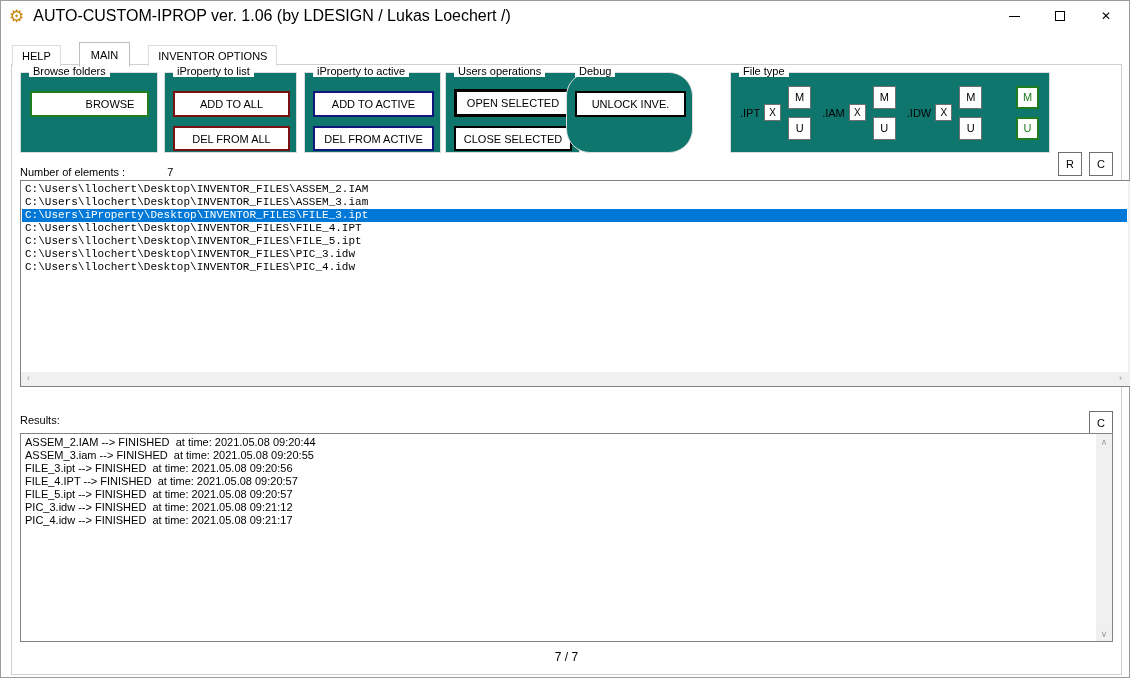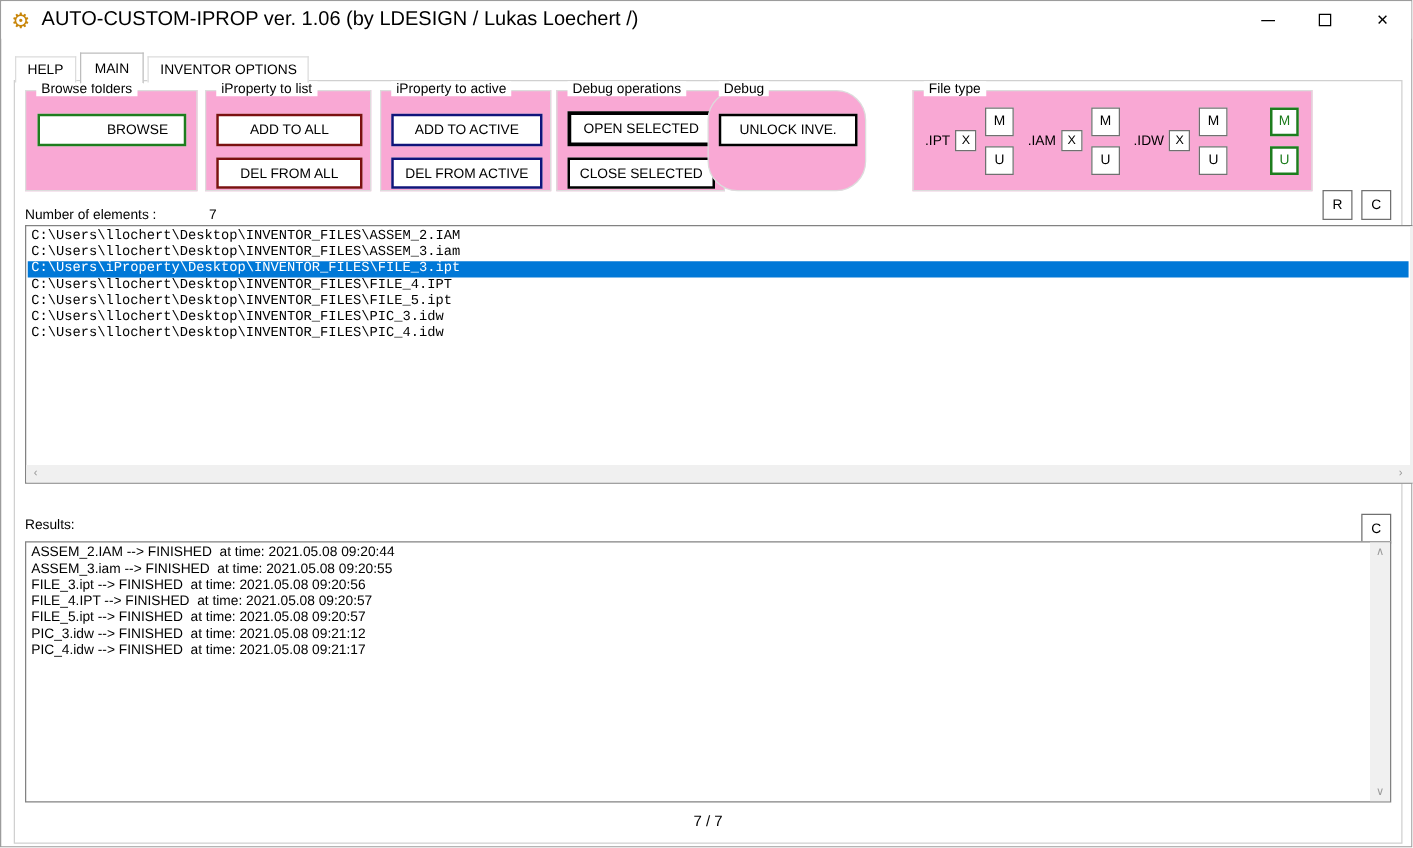--- a/index.html
+++ b/index.html
@@ -15,27 +15,27 @@
   .titlebar { position: absolute; top: 0; left: 0; right: 0; height: 30px; display: flex; align-items: center; background: #fff; }
   .app-icon { margin-left: 8px; font-size: 17px; line-height: 1; color: var(--gear-icon, #c8860a); }
   .title-text { margin-left: 9px; font-size: 16px; }
   .win-controls { margin-left: auto; display: flex; height: 100%; }
   .win-btn { width: 46px; height: 100%; display: flex; align-items: center; justify-content: center; font-size: 12px; cursor: default; }
   .max-glyph { display: inline-block; width: 10px; height: 10px; border: 1px solid #000; }
   .min-glyph { display: inline-block; width: 11px; height: 0; border-top: 1px solid #000; }
 
   
   .tabstrip { position: absolute; top: 41px; left: 11px; display: flex; align-items: flex-end; z-index: 3; }
-  .tab { padding: 4px 9px; font-size: 11px; background: #fff; border: 1px solid #dcdcdc; border-bottom: none; margin-right: 3px; cursor: default; }
+  .tab { padding: 4px 9px; font-size: 11px; background: #fff; border: 1px solid #dcdcdc; border-bottom: none; margin-right: 18px; cursor: default; }
   .tab.active { padding: 6px 11px 5px; border: 1px solid #bdbdbd; border-bottom: 1px solid #fff; margin-bottom: -1px; position: relative; z-index: 4; }
 
   .tabpage { position: absolute; left: 10px; top: 63px; width: 1111px; height: 611px; border: 1px solid #d0d0d0; background: #fff; }
 
   
-  .groupbox { position: absolute; top: 7px; height: 81px; border: 1px solid #dcdcdc; background: #f9a8d4; }
+  .groupbox { position: absolute; top: 7px; height: 81px; border: 1px solid #dcdcdc; background: #0f766e; }
   .gb-title { position: absolute; top: -8px; left: 8px; background: #fff; padding: 0 4px; font-size: 11px; white-space: nowrap; }
 
   .btn { background: #fff; font-family: inherit; font-size: 11px; color: #000; text-align: center; cursor: default; padding: 0; display: flex; align-items: center; justify-content: center; }
   .abs { position: absolute; }
 
   .gb-browse   { left: 8px;   width: 138px; }
   .gb-iplist   { left: 152px; width: 133px; }
   .gb-ipactive { left: 292px; width: 137px; }
   .gb-fileops  { left: 433px; width: 135px; }
   .gb-debug    { left: 554px; width: 127px; border-radius: 24px; }
@@ -140,21 +140,21 @@
       <button class="btn abs btn-red row2-btn">DEL FROM ALL</button>
     </div>
 
     <div class="groupbox gb-ipactive">
       <span class="gb-title">iProperty to active</span>
       <button class="btn abs btn-navy row1-btn">ADD TO ACTIVE</button>
       <button class="btn abs btn-navy row2-btn">DEL FROM ACTIVE</button>
     </div>
 
     <div class="groupbox gb-fileops">
-      <span class="gb-title">Debug operations</span>
+      <span class="gb-title">Users operations</span>
       <button class="btn abs btn-black-thick row1-btn">OPEN SELECTED</button>
       <button class="btn abs btn-black row2-btn">CLOSE SELECTED</button>
     </div>
 
     <div class="groupbox gb-debug">
       <span class="gb-title">Debug</span>
       <button class="btn abs btn-black unlock-btn">UNLOCK INVE.</button>
     </div>
 
     <div class="groupbox gb-filetype">

